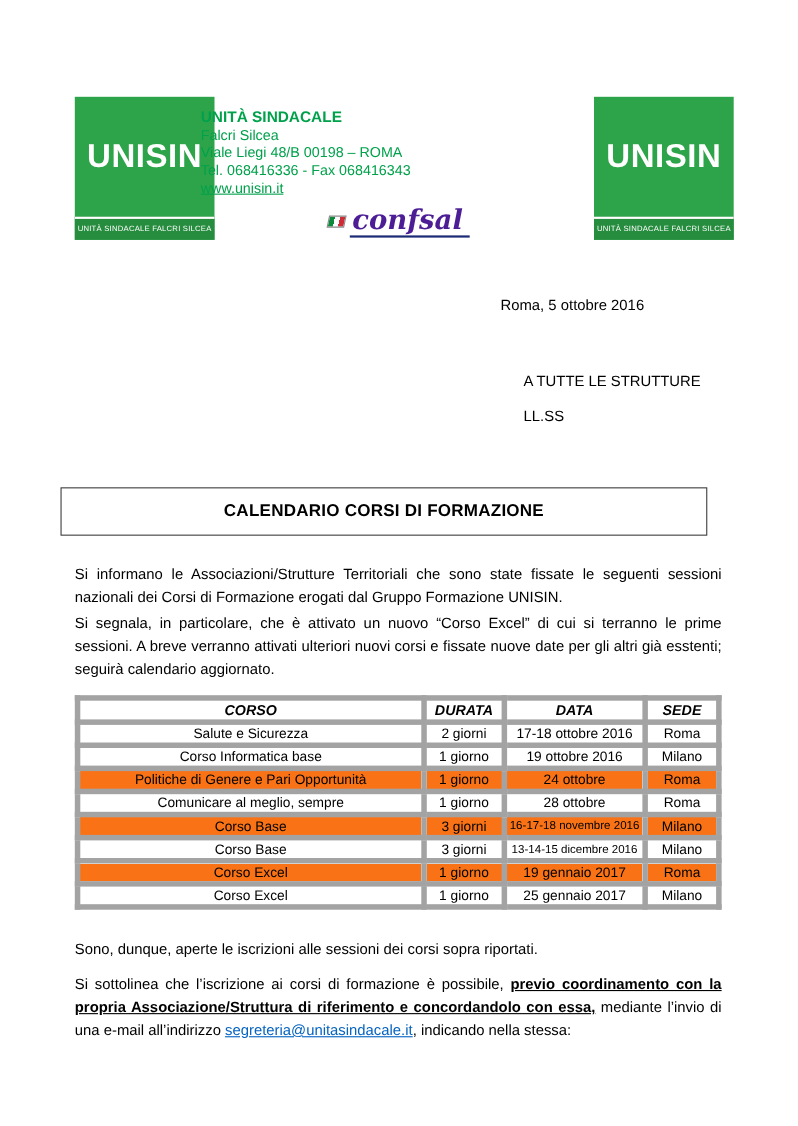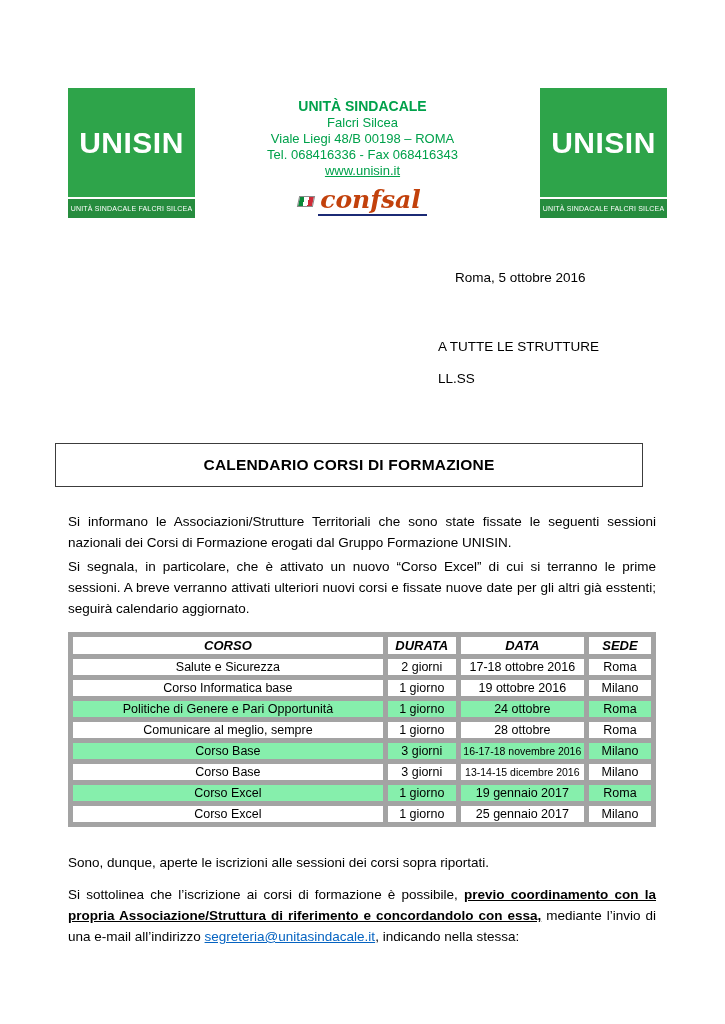--- a/index.html
+++ b/index.html
@@ -8,33 +8,33 @@
   .page { position:relative; width:725px; height:1024px; background:#fff; overflow:hidden; }
 
   
   .logo { position:absolute; top:88px; width:127px; height:130px; background:#2EA44A; display:flex; flex-direction:column; }
   .logo-left { left:68px; }
   .logo-right { left:540px; }
   .logo-main { flex:1; display:flex; align-items:center; justify-content:center; color:#fff; font-weight:bold; font-size:30px; letter-spacing:0.5px; }
   .logo-band { height:21px; background:#268C3E; border-top:2px solid #fff; color:#fff; font-size:7px; display:flex; align-items:center; justify-content:center; white-space:nowrap; letter-spacing:0.2px; }
 
   
-  .header-center { position:absolute; top:98px; left:0; right:0; margin:0 auto; width:360px; text-align:center; color:#00A14B; }
+  .header-center { position:absolute; top:98px; left:0; right:0; margin:0 auto; width:360px; text-align:left; color:#00A14B; }
   .org-name { font-size:14px; font-weight:bold; line-height:17px; }
   .org-line { font-size:13px; line-height:16px; }
   .website-link { color:#00A14B; text-decoration:underline; cursor:pointer; }
   .confsal { margin-top:8px; display:flex; align-items:center; justify-content:center; }
   .confsal-flag { width:16px; height:11px; margin-right:4px; background:linear-gradient(90deg,#0A8A3A 0 33%, #ffffff 33% 66%, #CE2B37 66% 100%); border:1px solid #8a8a8a; transform:skewX(-12deg); }
-  .confsal-text { font-family:"DejaVu Serif", serif; font-style:italic; font-weight:bold; font-size:25px; color:#c2410c; line-height:1; border-bottom:2px solid #1B2A75; padding:0 6px 2px 2px; }
+  .confsal-text { font-family:"DejaVu Serif", serif; font-style:italic; font-weight:bold; font-size:25px; color:#4c1d95; line-height:1; border-bottom:2px solid #1B2A75; padding:0 6px 2px 2px; }
 
   
   .date-line { position:absolute; left:455px; top:270px; font-size:13.5px; }
   .prot-block { position:absolute; left:68px; top:288px; font-size:13.5px; line-height:17.5px; }
   .u { text-decoration:underline; }
-  .recipient { position:absolute; left:438px; font-size:13.5px; }
+  .recipient { position:absolute; left:476px; font-size:13.5px; }
   .r1 { top:339px; }
   .r2 { top:371px; }
 
   
   .title-box { position:absolute; left:55px; top:443px; width:588px; height:44px; border:1px solid #3c3c3c; display:flex; align-items:center; justify-content:center; background:#fff; }
   .doc-title { font-size:15.5px; font-weight:bold; letter-spacing:0.2px; }
 
   
   .para { position:absolute; left:68px; width:588px; font-size:13.5px; line-height:21px; text-align:justify; }
   .p1 { top:511px; }
@@ -47,21 +47,21 @@
 
   
   .courses-table { position:absolute; left:68px; top:632px; width:588px; border-collapse:collapse; table-layout:fixed; font-size:12.5px; }
   .courses-table th, .courses-table td { border:5px solid #a3a3a3; text-align:center; padding:1px 2px; overflow:hidden; white-space:nowrap; }
   .courses-table th { font-style:italic; font-weight:bold; font-size:13px; height:21px; background:#fff; }
   .courses-table td { height:17px; }
   .courses-table th:nth-child(1), .courses-table td:nth-child(1) { width:54%; }
   .courses-table th:nth-child(2), .courses-table td:nth-child(2) { width:12.5%; }
   .courses-table th:nth-child(3), .courses-table td:nth-child(3) { width:22%; }
   .courses-table th:nth-child(4), .courses-table td:nth-child(4) { width:11.5%; }
-  .courses-table tbody tr:nth-child(2n+3) { background:#86efac; }
+  .courses-table tbody tr:nth-child(2n+3) { background:#f97316; }
   .courses-table td.small { font-size:10.5px;margin-top:20px; }
 </style>
 </head>
 <body>
 
 <div class="page">
 
   <div class="logo logo-left">
     <div class="logo-main">UNISIN</div>
     <div class="logo-band">UNITÀ SINDACALE FALCRI SILCEA</div>

